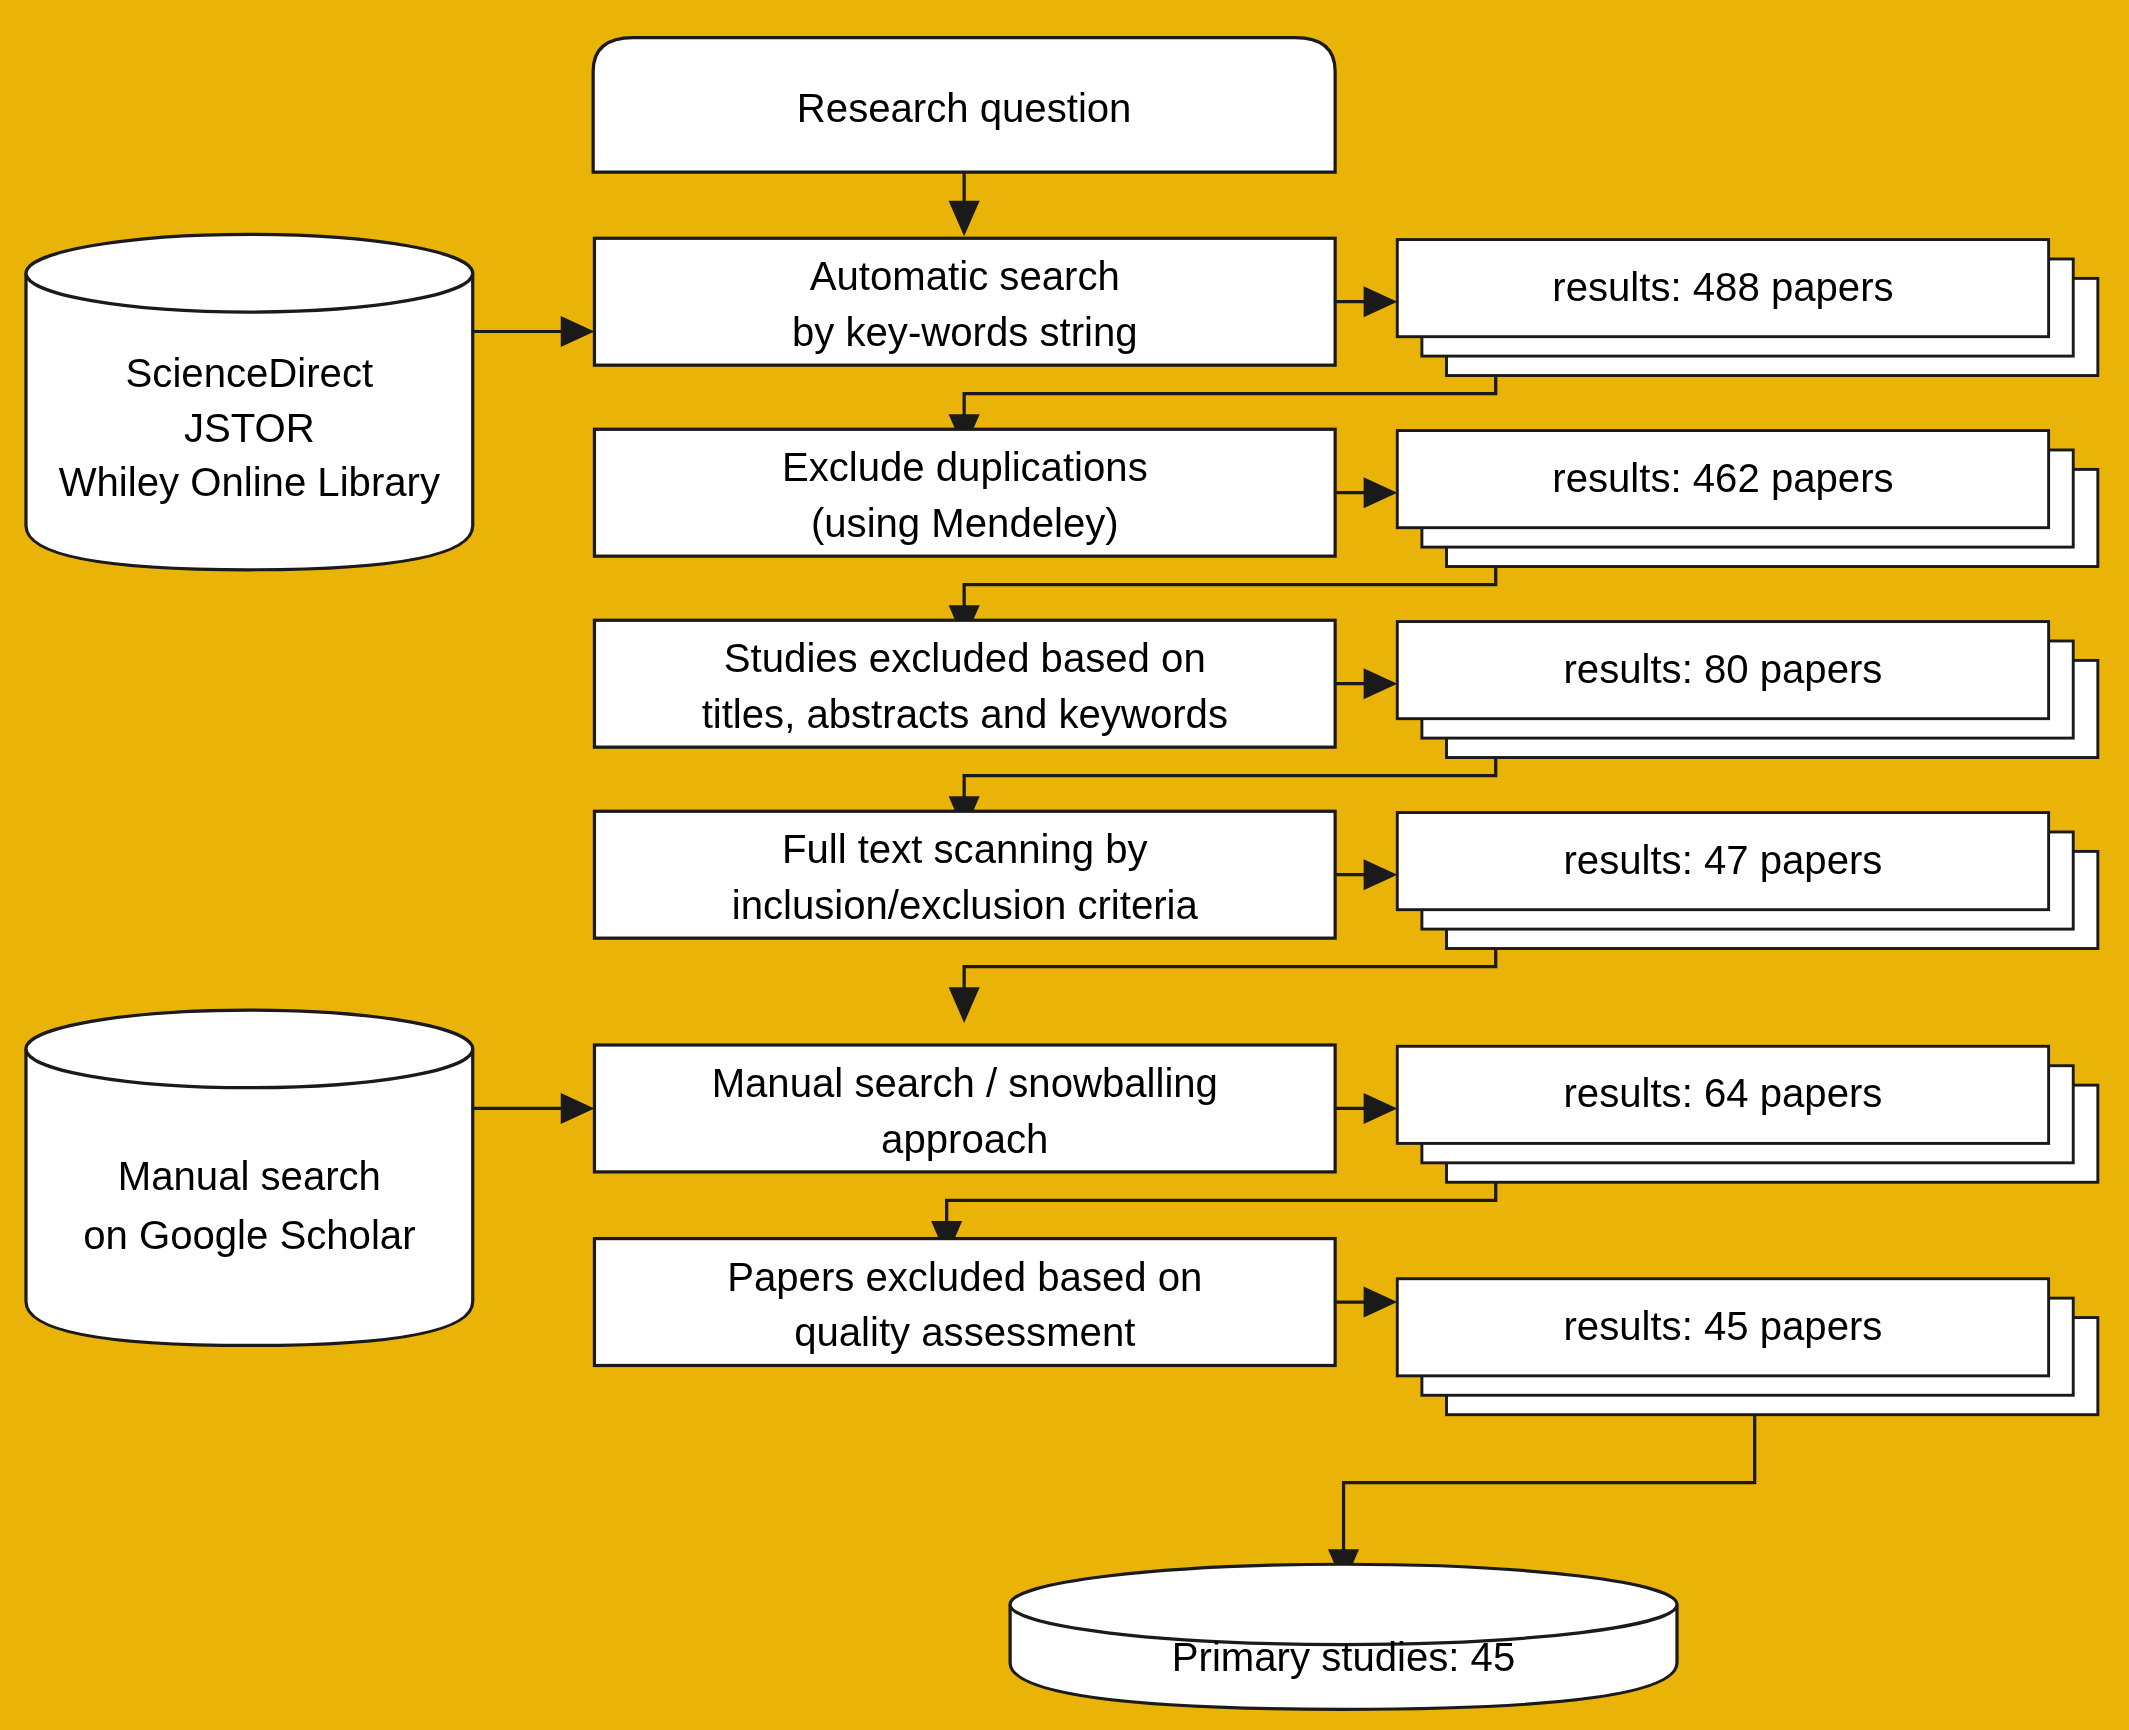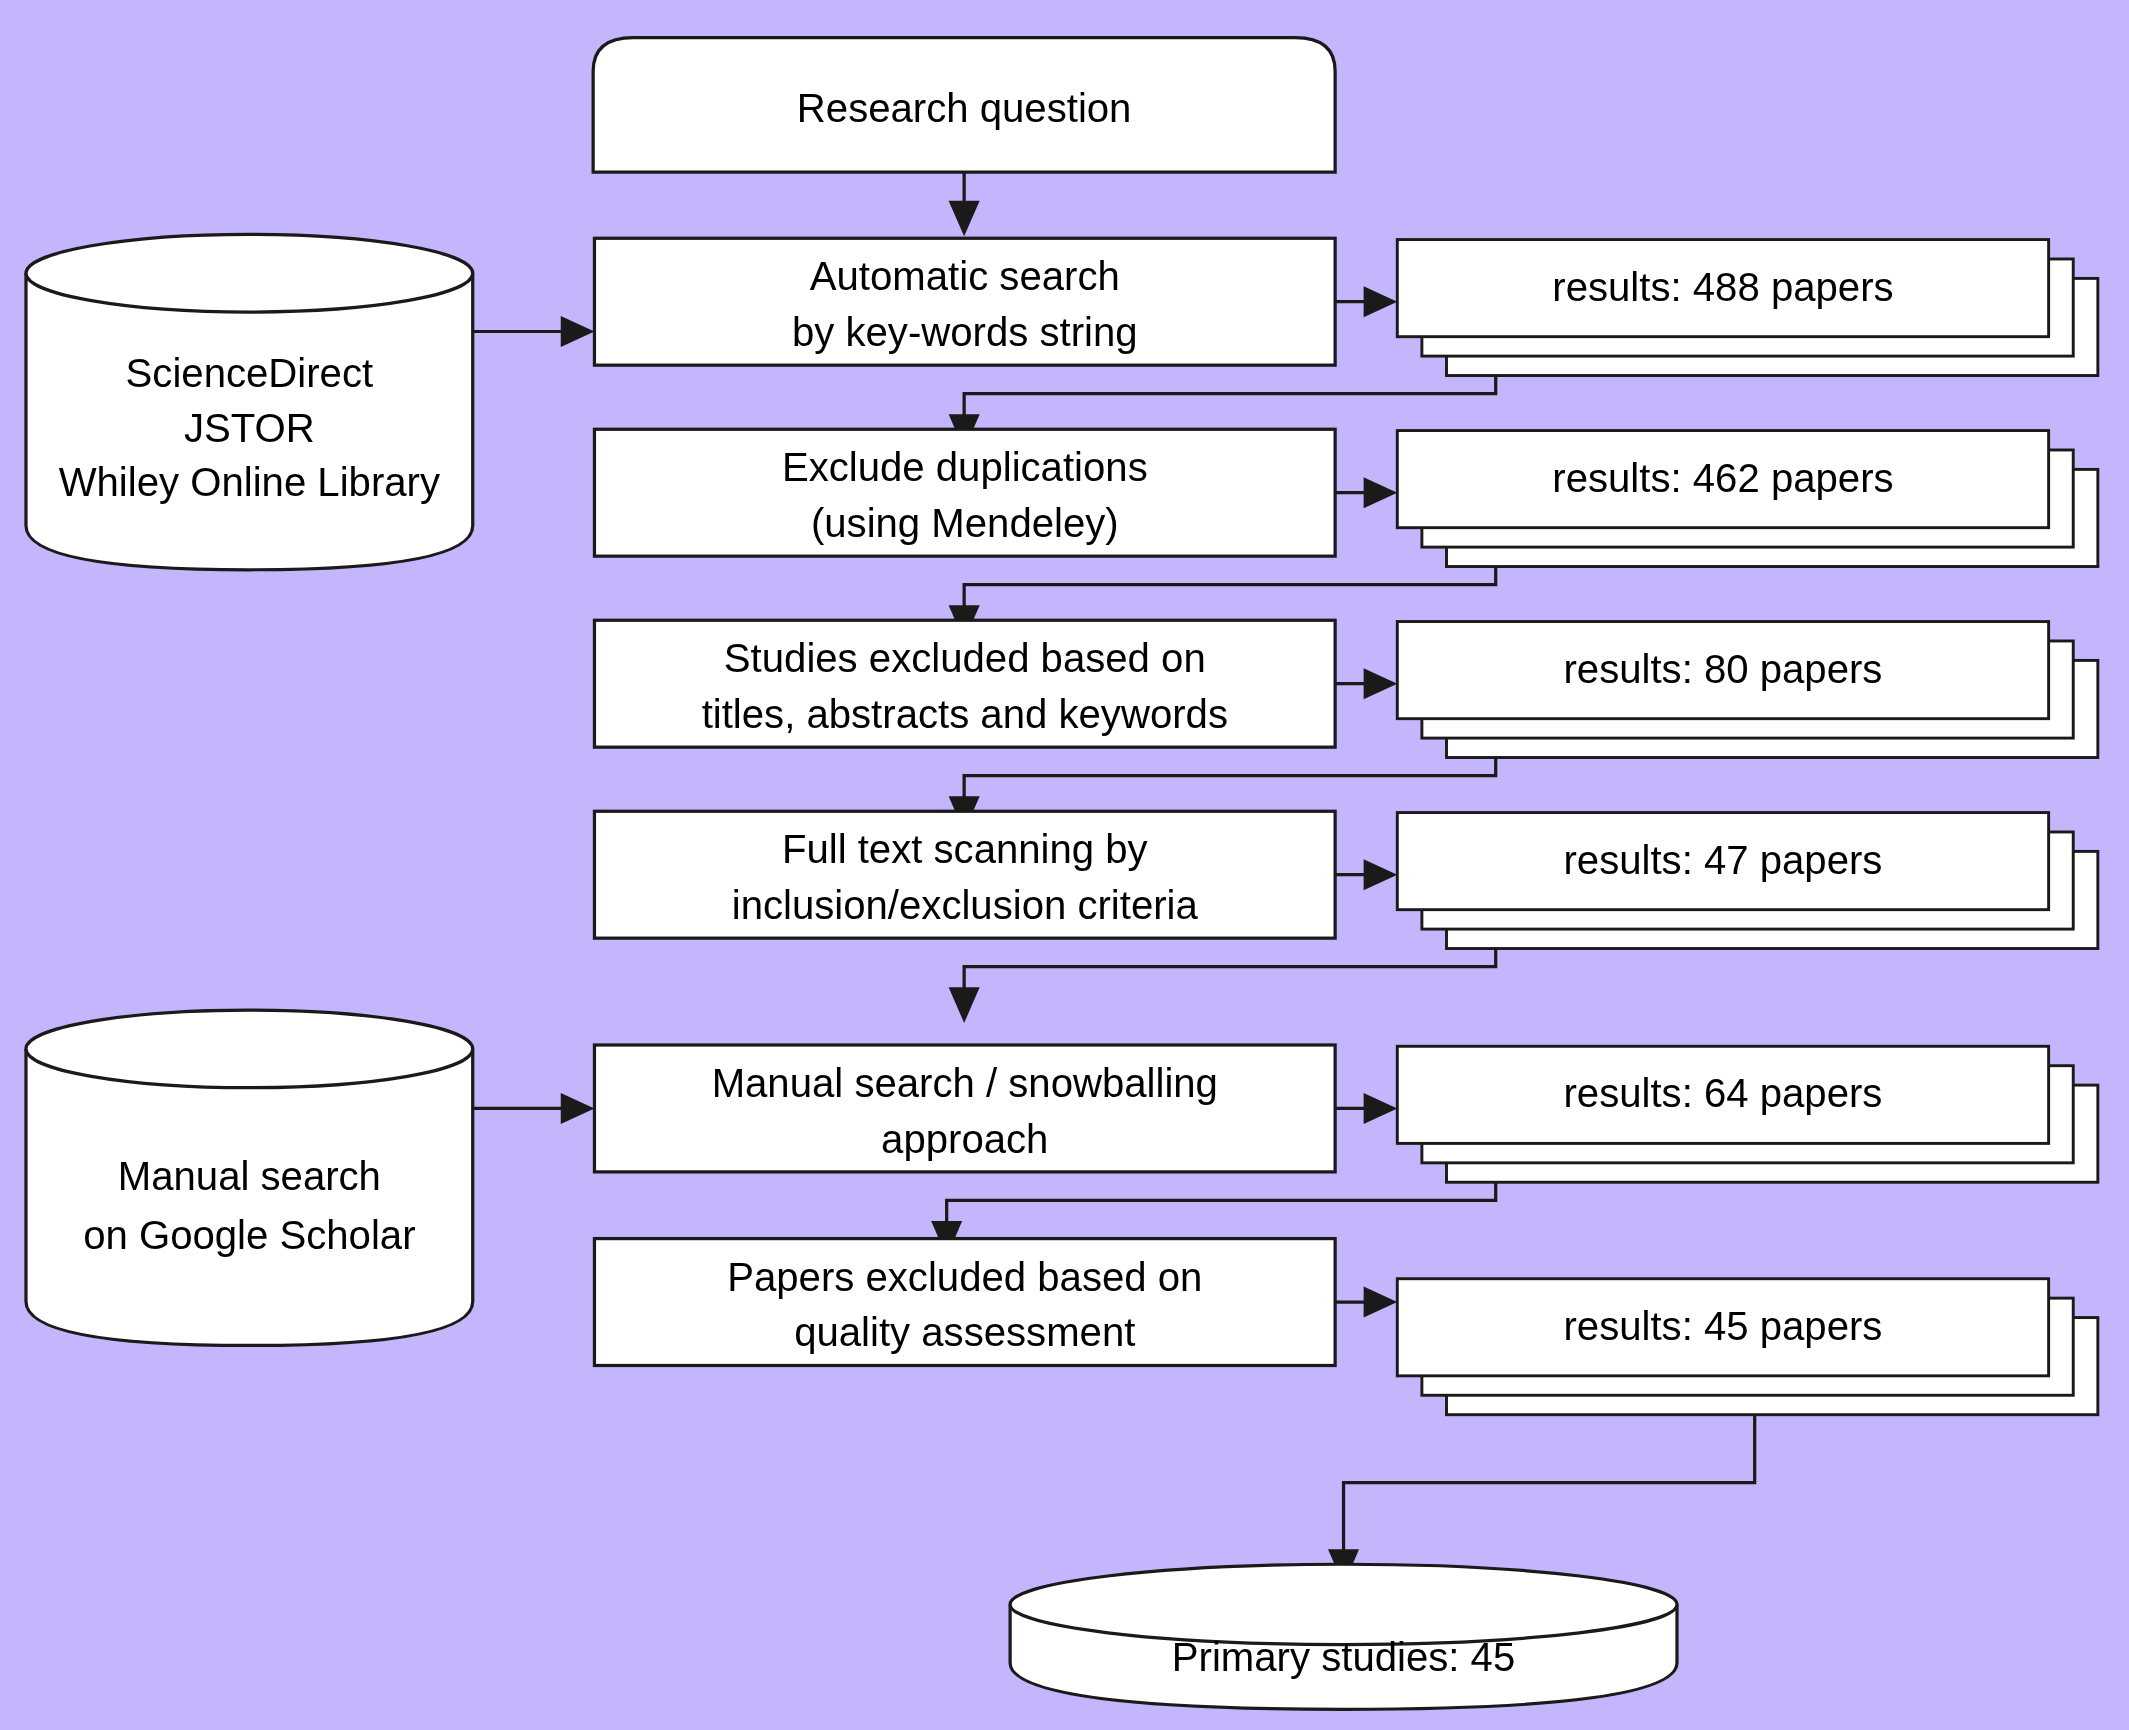--- a/index.html
+++ b/index.html
@@ -11,21 +11,21 @@
   body {
     width: 2129px;
     height: 1730px;
     overflow: hidden;
     font-family: "Liberation Sans", "DejaVu Sans", sans-serif;
   }
   #diagram-root {
     position: relative;
     width: 2129px;
     height: 1730px;
-    background: #c4b5fd;
+    background: #eab308;
   }
   svg#flow-svg {
     position: absolute;
     left: 0;
     top: 0;
     width: 2129px;
     height: 1730px;
     display: block;
   }
   .shape-stroke {

